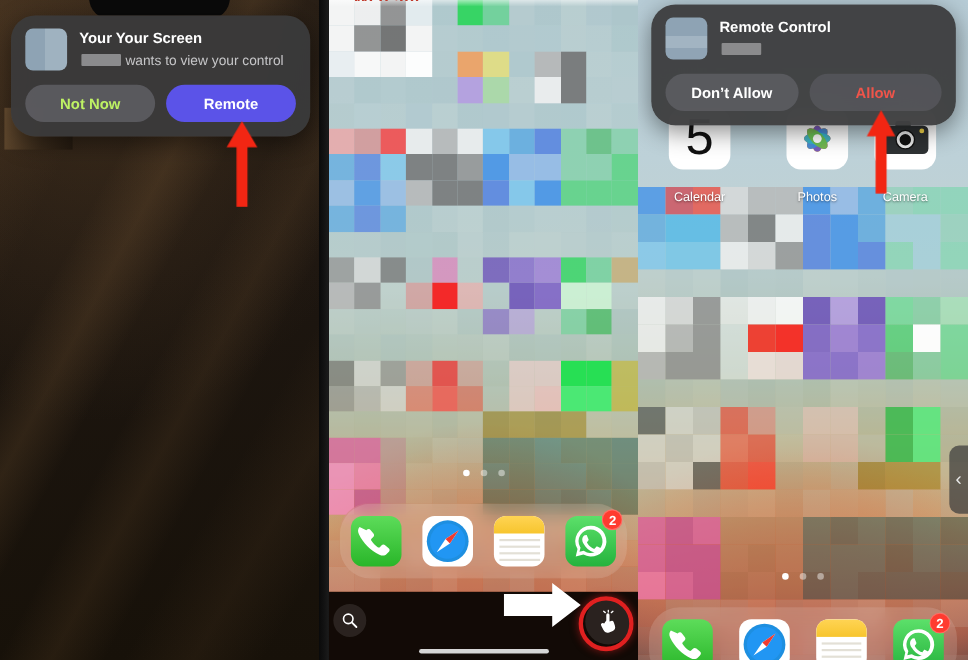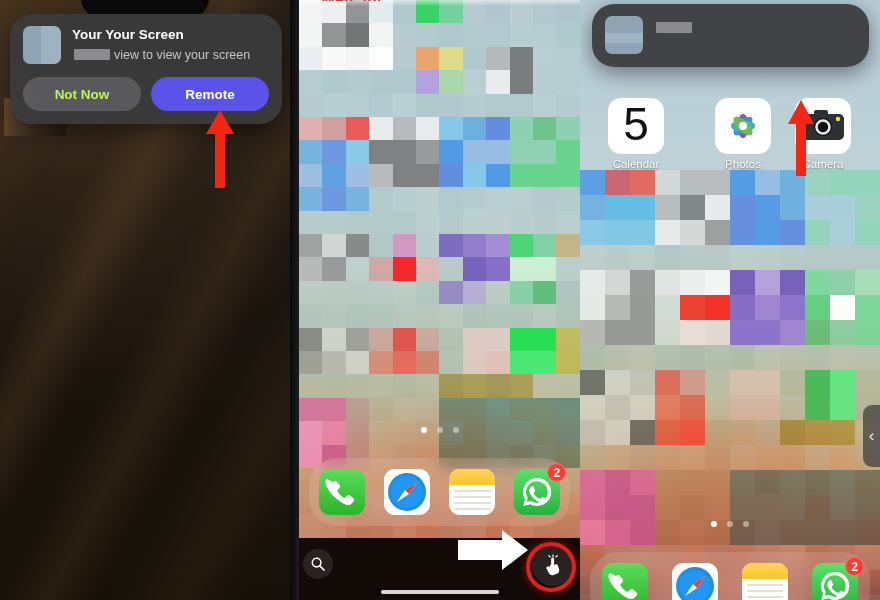--- a/index.html
+++ b/index.html
@@ -138,21 +138,21 @@
       radial-gradient(ellipse 120% 55% at 50% 100%, rgba(200,40,10,.92), rgba(0,0,0,0) 62%),
       radial-gradient(ellipse 95% 28% at 50% 88%, rgba(255,150,45,.75), rgba(0,0,0,0) 70%),
       linear-gradient(180deg,
         #b7ccd6 0%, #bdd1d8 24%, #c2d2cf 42%,
         #b7c2a9 56%, #c9b179 68%, #d8904c 79%,
         #cf4a22 89%, #8b1f0c 96%, #3a0b04 100%);
   }
   .r-appicon{ position:absolute; width:56px; height:56px; }
   .r-appicon .sq{ position:absolute; inset:0; border-radius:13px; overflow:hidden; background:#fff; }
   .r-applabel{
-    position:absolute; top:60px; left:-12px; width:80px; text-align:center;
+    position:absolute; top:76px; left:-12px; width:80px; text-align:center;
     color:#fff; font-size:11.5px; text-shadow:0 1px 2px rgba(0,0,0,.5);
   }
   .ic-cal{ background:#fff; }
   .ic-cal .d{
     position:absolute; inset:0; display:flex; align-items:center; justify-content:center;
     font-size:46px; font-weight:300; color:#111; line-height:1; padding-bottom:4px;
   }
   .ic-photos{ background:#fff; }
   .ic-cam{ background:linear-gradient(180deg,#bfc3c6,#8d9296); }
   .edge-chevron{
@@ -210,21 +210,21 @@
     <div class="wood-bg"></div>
     <div class="wood-notch"></div>
     <div class="wood-thumb"></div>
 
     <div class="sheet" style="left:10px; top:14px; width:272px;">
       <div class="sheet-head">
         <div class="sheet-thumb"></div>
         <div style="padding-top:1px;">
           <div class="sheet-title">Your Your Screen</div>
           <div class="sheet-sub">
-            <span></span><span class="sub-redact"></span><span>view to view your screen</span>
+            <span></span><span class="sub-redact"></span><span>wants to view your control</span>
           </div>
         </div>
       </div>
       <div class="sheet-btns">
         <button class="sheet-btn btn-grey">Not Now</button>
         <button class="sheet-btn btn-blue">Remote</button>
       </div>
     </div>
 
     <svg class="ann-arrow" style="left:203px; top:108px;" width="34" height="82" viewBox="0 0 34 82">
@@ -937,24 +937,29 @@
         </div>
       </div>
 
       <div class="edge-chevron">‹</div>
     </div>
 
     <div class="sheet" style="left:12px; top:4px; width:277px;">
       <div class="sheet-head">
         <div class="sheet-thumb r"></div>
         <div style="padding-top:1px;">
+          <div class="sheet-title">Remote Control</div>
           <div class="sheet-sub">
             <span></span><span class="sub-redact"></span>
           </div>
         </div>
+      </div>
+      <div class="sheet-btns">
+        <button class="sheet-btn btn-grey2">Don’t Allow</button>
+        <button class="sheet-btn btn-allow">Allow</button>
       </div>
     </div>
 
     <svg class="ann-arrow" style="left:205px; top:98px;" width="32" height="80" viewBox="0 0 32 80">
       <polygon points="16,2 29,26 21,26 21,78 11,78 11,26 3,26" fill="#f22613"></polygon>
     </svg>
   </div>
 
 </div>
 

